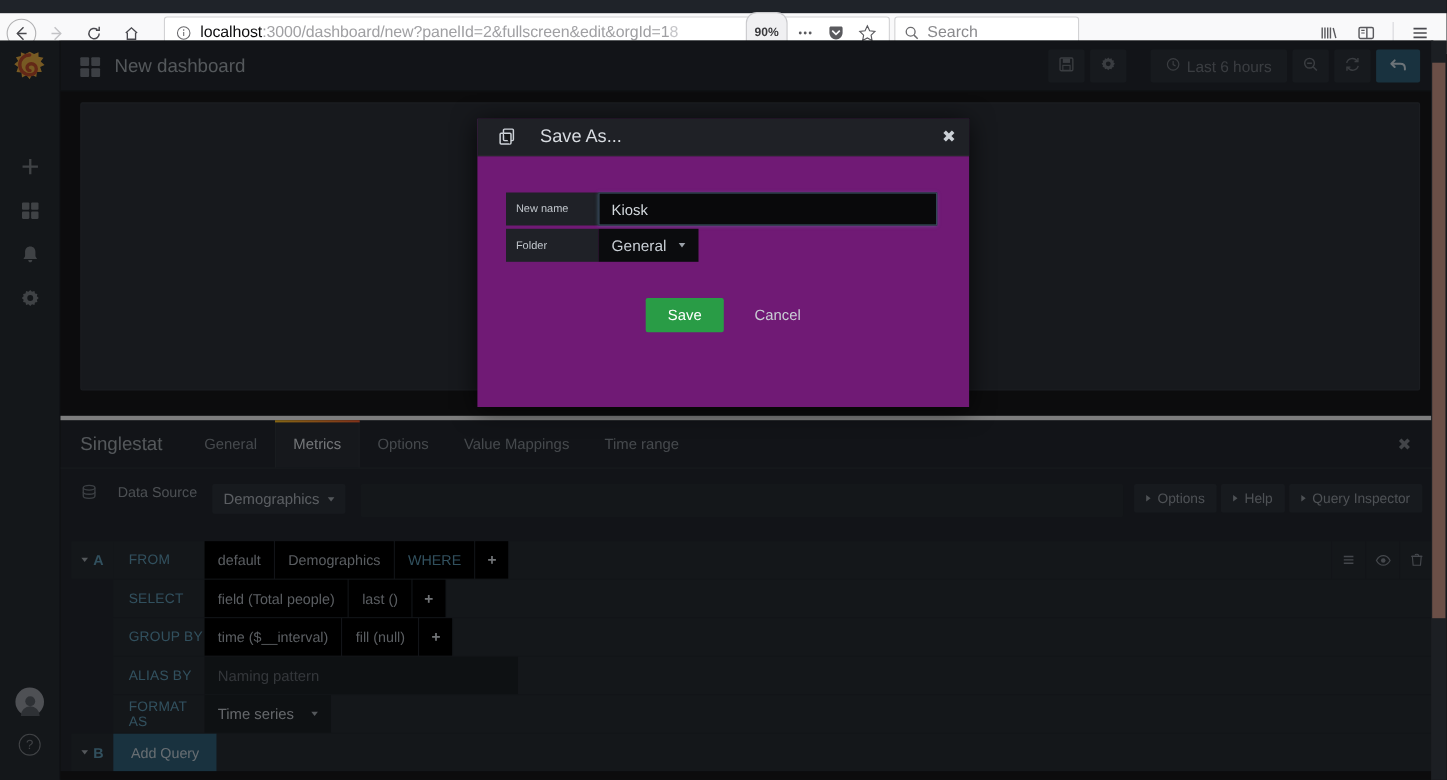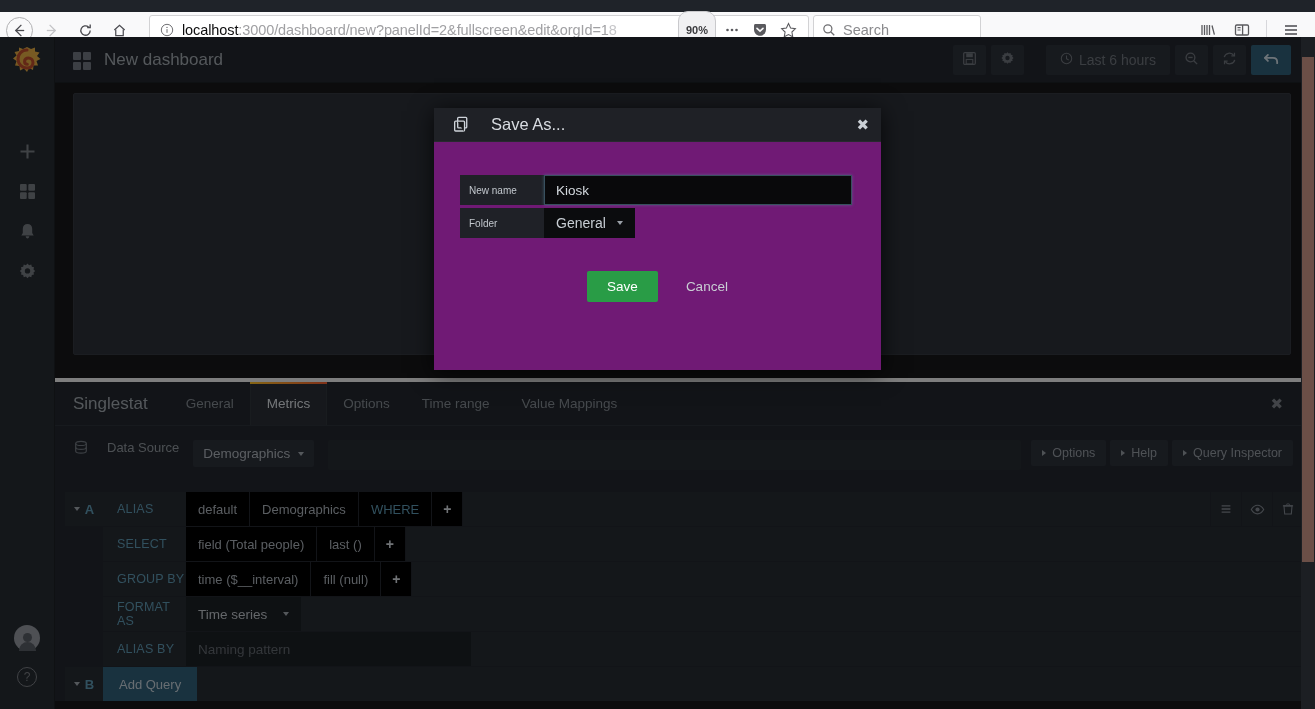--- a/index.html
+++ b/index.html
@@ -575,22 +575,22 @@
     <div id="panel-area">
       <div id="panel-box"></div>
     </div>
 
     <div id="editor">
       <div id="editor-tabs">
         <div id="panel-type-name">Singlestat</div>
         <div class="etab">General</div>
         <div class="etab active">Metrics</div>
         <div class="etab">Options</div>
+        <div class="etab">Value Mappings</div>
         <div class="etab">Time range</div>
-        <div class="etab">Value Mappings</div>
         <div id="editor-close">✖</div>
       </div>
 
       <div id="metrics-body">
         <div id="ds-row">
           <span id="ds-icon">
             <svg width="16" height="16" viewBox="0 0 16 16">
                 <ellipse cx="8" cy="3.4" rx="5.3" ry="2.1" fill="none" stroke="#6e747c" stroke-width="1.2"></ellipse>
                 <path d="M2.7 3.4 V7.2 C2.7 8.4 5.1 9.3 8 9.3 C10.9 9.3 13.3 8.4 13.3 7.2 V3.4" fill="none" stroke="#6e747c" stroke-width="1.2"></path>
                 <path d="M2.7 7.2 V11 C2.7 12.2 5.1 13.1 8 13.1 C10.9 13.1 13.3 12.2 13.3 11 V7.2" fill="none" stroke="#6e747c" stroke-width="1.2"></path>
@@ -618,21 +618,21 @@
           </div>
         </div>
 
         <div id="query-area">
 
           <div class="qrow">
             <div class="q-handle">
               <span class="caret-d"></span>
               <span class="letter">A</span>
             </div>
-            <div class="q-key">ALIAS</div>
+            <div class="q-key">FROM</div>
             <div class="q-seg">default</div>
             <div class="q-seg">Demographics</div>
             <div class="q-seg teal">WHERE</div>
             <div class="q-seg plus">+</div>
             <div class="q-rowbg"></div>
             <div class="q-tools">
               <div class="q-tool">
                 <svg width="14" height="14" viewBox="0 0 16 16">
                     <path d="M3 4.5 H13 M3 8 H13 M3 11.5 H13" stroke="#7c828a" stroke-width="1.5"></path>
                   </svg>
@@ -668,32 +668,32 @@
             <div class="q-seg">
                 <span>time ($__interval)</span>
               </div>
             <div class="q-seg">fill (null)</div>
             <div class="q-seg plus">+</div>
             <div class="q-rowbg"></div>
           </div>
 
           <div class="qrow">
             <div class="q-spacer"></div>
+            <div class="q-key">ALIAS BY</div>
+            <div class="q-input">Naming pattern</div>
+            <div class="q-rowbg"></div>
+          </div>
+
+          <div class="qrow">
+            <div class="q-spacer"></div>
             <div class="q-key">FORMAT AS</div>
             <div class="q-dropdown">
               <span>Time series</span>
               <span class="caret-d"></span>
             </div>
-            <div class="q-rowbg"></div>
-          </div>
-
-          <div class="qrow">
-            <div class="q-spacer"></div>
-            <div class="q-key">ALIAS BY</div>
-            <div class="q-input">Naming pattern</div>
             <div class="q-rowbg"></div>
           </div>
 
           <div class="qrow">
             <div class="q-handle">
               <span class="caret-d"></span>
               <span class="letter">B</span>
             </div>
             <div class="q-add">Add Query</div>
             <div class="q-rowbg"></div>

